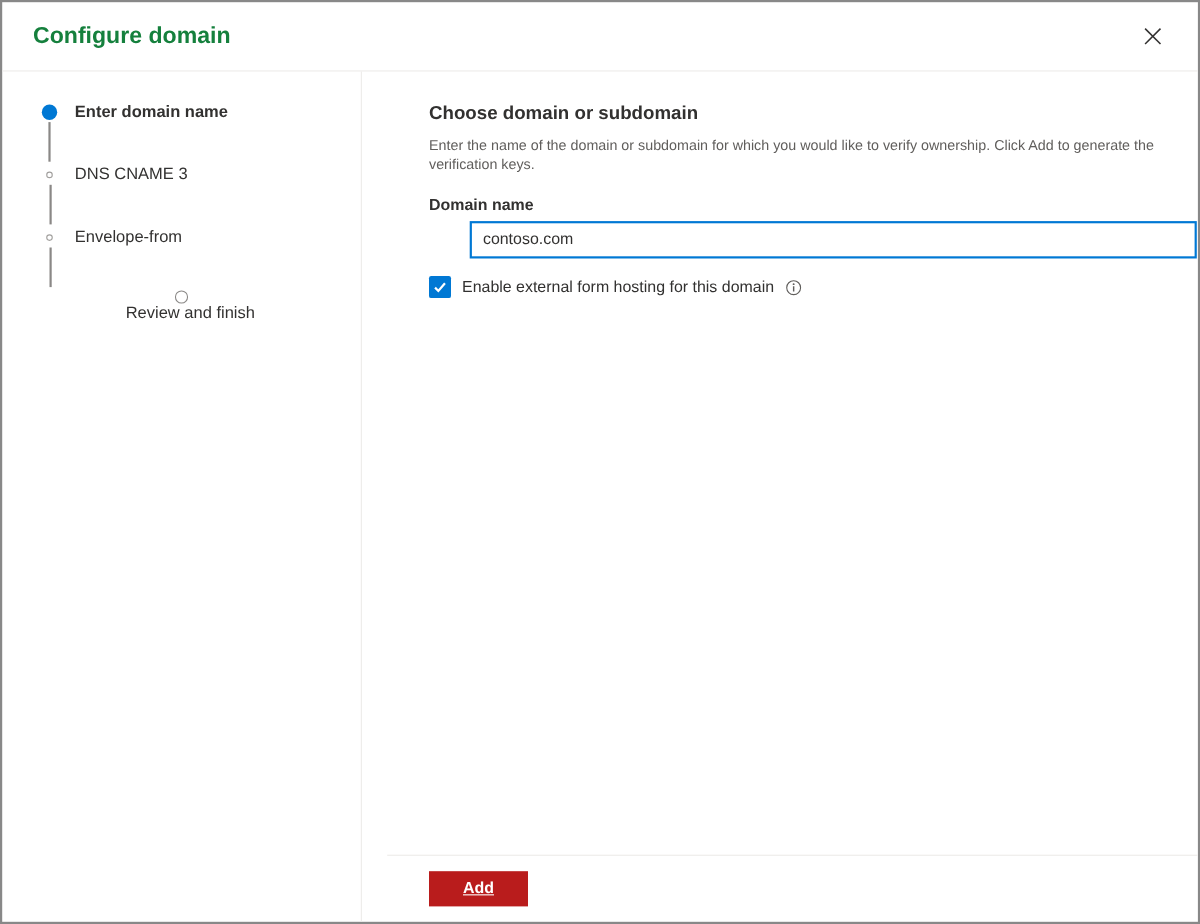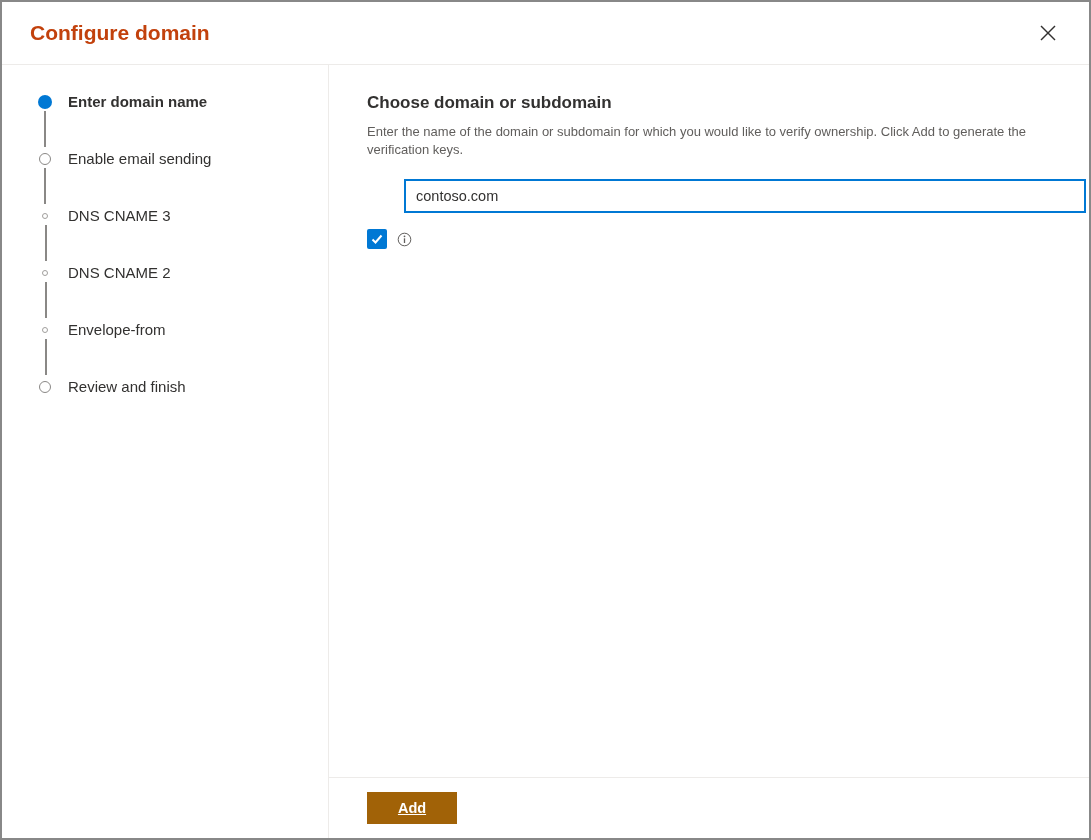--- a/index.html
+++ b/index.html
@@ -15,50 +15,51 @@
     .header {
       display: flex;
       justify-content: space-between;
       align-items: center;
       padding: 18px 28px 18px 28px;
       border-bottom: 1px solid #edebe9;
     }
     .header h1 {
       font-size: 21px;
       font-weight: 600;
-      color: #c2410c;
+      color: #15803d;
     }
     .close-btn {
       background: none;
       border: none;
       cursor: pointer;
       padding: 4px;
       color: #323130;
     }
     .close-btn svg { display: block; }
     .body {
       display: flex;
       height: calc(100% - 63px);
+      gap: 23px;
     }
     .sidebar {
       width: 327px;
       border-right: 1px solid #edebe9;
       padding: 28px 20px 20px 36px;
     }
     .steps {
       list-style: none;
       position: relative;
     }
     .step {
       display: flex;
       align-items: center;
       position: relative;
       margin-bottom: 40px;
     }
-    .step:last-child { margin-bottom: 0; }
+    .step:last-child { margin-bottom: 0; flex-direction: column; }
     .step-dot {
       width: 14px; height: 14px;
       border-radius: 50%;
       display: inline-block;
       margin-right: 16px;
       flex-shrink: 0;
       position: relative;
       z-index: 1;
       background: #fff;
     }
@@ -143,21 +144,21 @@
     .info-icon {
       color: #605e5c;
       display: inline-flex;
       cursor: pointer;
     }
     .footer {
       border-top: 1px solid #edebe9;
       padding: 14px 38px;
     }
     .primary-btn {
-      background: #a16207;
+      background: #b91c1c;
       color: #fff;
       border: none;
       font-size: 14.5px;
       font-weight: 600;
       padding: 8px 24px;
       cursor: pointer;
       min-width: 90px;
       text-align: center;
       text-decoration: underline;
     }
@@ -176,60 +177,52 @@
 </div>
 
 <div class="body">
   <nav class="sidebar">
     <ul class="steps">
       <li class="step active">
         <span class="step-dot active"></span>
         <span class="step-label">Enter domain name</span>
         <span class="connector"></span>
       </li>
-      <li class="step">
-        <span class="step-dot hollow"></span>
-        <span class="step-label">Enable email sending</span>
-        <span class="connector"></span>
-      </li>
       <li class="step sub">
         <span class="step-dot tiny"></span>
         <span class="step-label">DNS CNAME 3</span>
         <span class="connector"></span>
       </li>
       <li class="step sub">
         <span class="step-dot tiny"></span>
-        <span class="step-label">DNS CNAME 2</span>
-        <span class="connector"></span>
-      </li>
-      <li class="step sub">
-        <span class="step-dot tiny"></span>
         <span class="step-label">Envelope-from</span>
         <span class="connector"></span>
       </li>
       <li class="step">
         <span class="step-dot hollow"></span>
         <span class="step-label">Review and finish</span>
       </li>
     </ul>
   </nav>
 
   <div class="main">
     <div class="content">
       <h2>Choose domain or subdomain</h2>
       <p class="desc">Enter the name of the domain or subdomain for which you would like to verify ownership. Click Add to generate the verification keys.</p>
 
+      <label class="field-label">Domain name</label>
       <input type="text" class="text-input" value="contoso.com" style="">
 
       <div class="checkbox-row">
         <span class="checkbox">
           <svg width="14" height="14" viewBox="0 0 14 14">
             <polyline points="2.5,7.5 5.5,10.5 11.5,3.5" fill="none" stroke="#fff" stroke-width="2"></polyline>
           </svg>
         </span>
+        <span class="checkbox-label">Enable external form hosting for this domain</span>
         <span class="info-icon">
           <svg width="15" height="15" viewBox="0 0 15 15">
             <circle cx="7.5" cy="7.5" r="6.3" fill="none" stroke="#605e5c" stroke-width="1"></circle>
             <circle cx="7.5" cy="4.3" r="0.9" fill="#605e5c"></circle>
             <line x1="7.5" y1="6.3" x2="7.5" y2="11" stroke="#605e5c" stroke-width="1.3"></line>
           </svg>
         </span>
       </div>
 
     </div>

